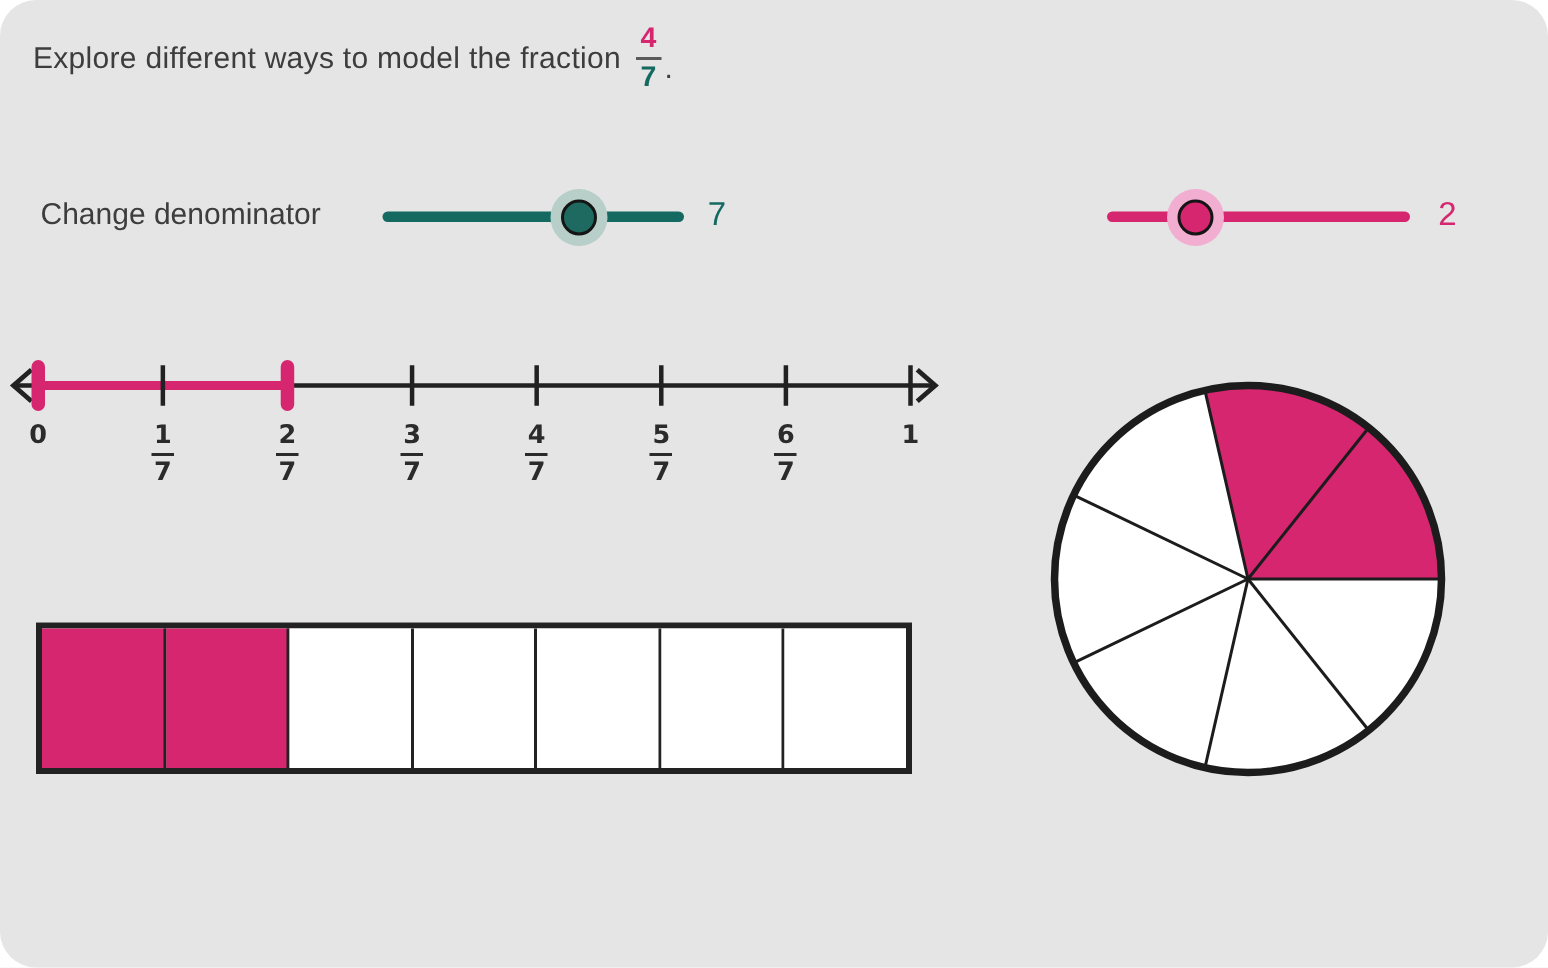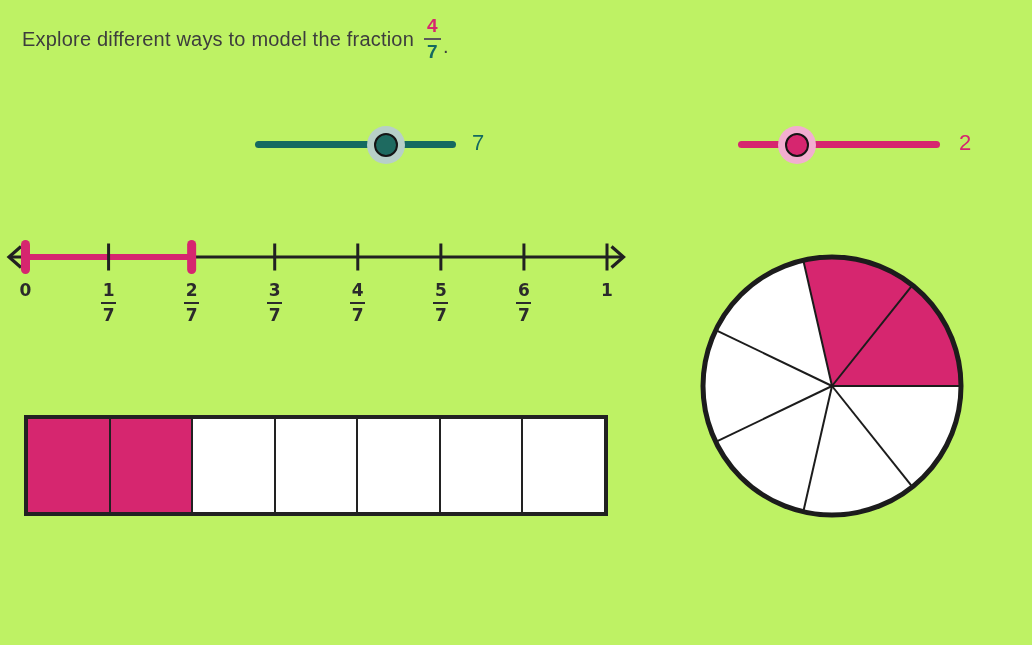--- a/index.html
+++ b/index.html
@@ -2,21 +2,21 @@
 <html style="--pink: #d6266f; --teal: #146a60; --ink: #212121; --text: #3d3d3d; --pink-halo: #f2aed0; --teal-halo: #b7cfc8;"><head>
 <meta charset="utf-8">
 <style>
   :root{
     --pink:#d6266f; --teal:#146a60; --ink:#212121; --text:#3d3d3d;
     --pink-halo:#f2aed0; --teal-halo:#b7cfc8;
   }
   html,body{margin:0;padding:0;background:#fff;}
   body{width:1032px;height:645px;position:relative;overflow:hidden;
        font-family:"Liberation Sans", sans-serif;color:var(--text);}
-  .canvas{position:absolute;left:0;top:0;width:1032px;height:645px;background:#bef264;}
+  .canvas{position:absolute;left:0;top:0;width:1032px;height:645px;background:#e5e5e5;border-radius:24px;}
 
   
   .title{position:absolute;left:22px;top:8px;height:62px;display:flex;align-items:center;
          font-size:20px;letter-spacing:.2px;color:var(--text);}
   .title-frac{display:inline-flex;flex-direction:column;align-items:center;margin-left:10px;
               font-size:19px;line-height:1.05;font-weight:bold;}
   .tf-num{color:var(--pink);}
   .tf-bar{width:17px;height:2px;background:#5a5a5a;margin:2px 0;}
   .tf-den{color:var(--teal);}
   .title-period{margin-left:2px;transform:translateY(7px);}
@@ -63,20 +63,21 @@
   <div class="title">
     <span>Explore different ways to model the fraction</span>
     <span class="title-frac">
       <span class="tf-num">4</span>
       <span class="tf-bar"></span>
       <span class="tf-den">7</span>
     </span>
     <span class="title-period">.</span>
   </div>
 
+  <div class="slider-label" style="left:27px">Change denominator</div>
   <div class="track teal" id="den-track"></div>
   <div class="thumb teal" id="den-thumb" style="left: 366.65px;">
     <div class="thumb-inner"></div>
   </div>
   <div class="slider-value teal" style="left:461px">7</div>
 
   <div class="track pink" id="num-track"></div>
   <div class="thumb pink" id="num-thumb" style="left: 777.58px;">
     <div class="thumb-inner"></div>
   </div>

